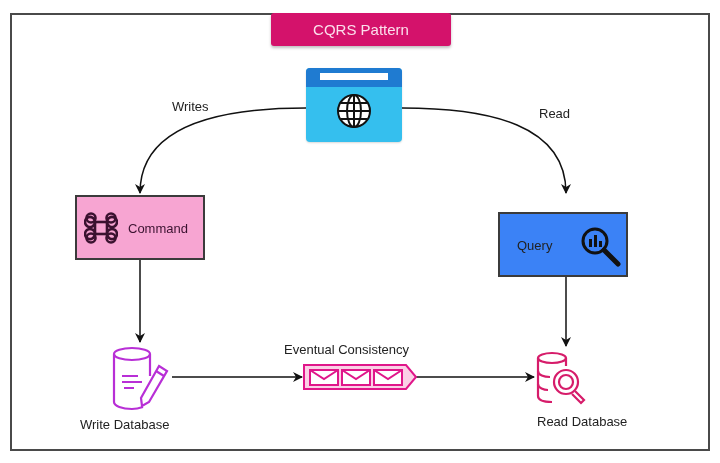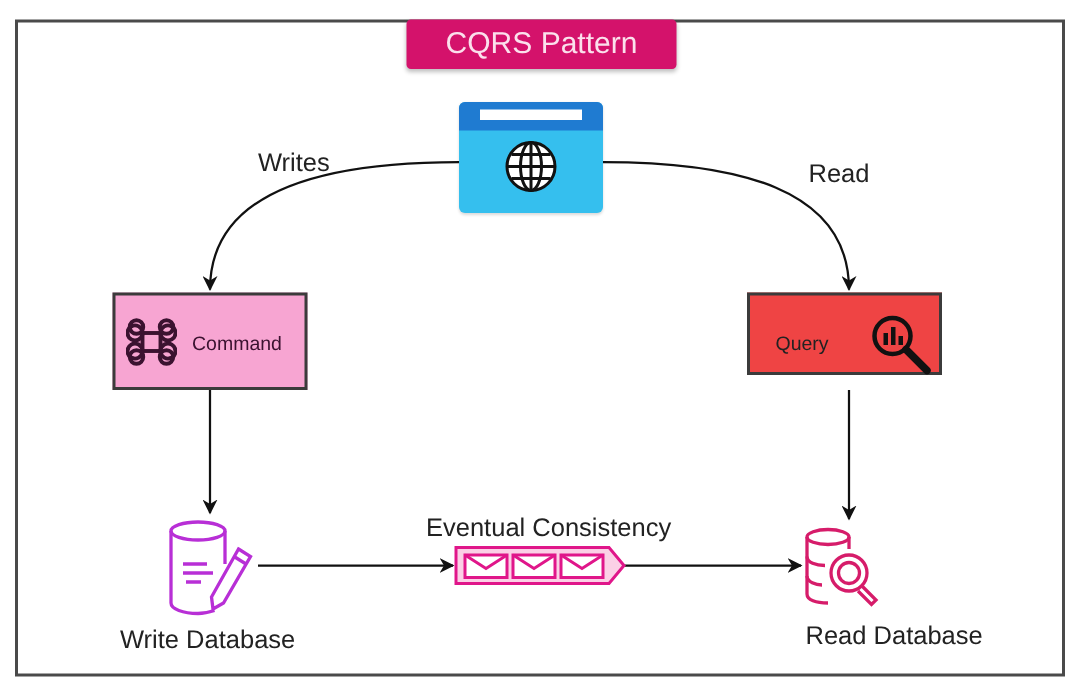--- a/index.html
+++ b/index.html
@@ -1,26 +1,26 @@
 <!DOCTYPE html>
 <html><head>
 <meta charset="utf-8">
 <style>
   html, body { margin: 0; padding: 0; background: #ffffff; }
   body { width: 720px; height: 463px; position: relative; overflow: hidden; font-family: "Liberation Sans", sans-serif; }
   .frame { position: absolute; left: 10px; top: 13px; width: 700px; height: 438px; border: 2px solid #4a4a4a; box-sizing: border-box; background: #fff; }
-  .title-badge { position: absolute; left: 271px; top: 13px; width: 180px; height: 33px; background: #d4126b; border-radius: 3px; color: #fbe0ec; font-size: 20px; line-height: 33px; text-align: center; box-shadow: 0 2px 3px rgba(0,0,0,0.25); }
-  .label { position: absolute; color: #222; font-size: 17px; white-space: nowrap; }
+  .title-badge { position: absolute; left: 271px; top: 13px; width: 180px; height: 33px; background: #d4126b; border-radius: 3px; color: #fbe0ec; font-size: 15px; line-height: 33px; text-align: center; box-shadow: 0 2px 3px rgba(0,0,0,0.25); }
+  .label { position: absolute; color: #222; font-size: 13px; white-space: nowrap; }
   .client { position: absolute; left: 306px; top: 68px; width: 96px; height: 74px; background: #35bfee; border-radius: 4px; overflow: hidden; box-shadow: 0 1px 2px rgba(0,0,0,0.15); }
   .client .bar { position: absolute; left: 0; top: 0; width: 100%; height: 19px; background: #1f7bd1; }
   .client .bar-inner { position: absolute; left: 14px; top: 5px; width: 68px; height: 7px; background: #ffffff; }
   .client svg { position: absolute; left: 29px; top: 24px; }
   .box { position: absolute; border: 2px solid #3b3b3b; box-sizing: border-box; }
   .cmd-box { left: 75px; top: 195px; width: 130px; height: 65px; background: #f7a5d2; }
-  .qry-box { left: 498px; top: 195px; width: 130px; height: 55px; background: #ef4444; }
+  .qry-box { left: 498px; top: 212px; width: 130px; height: 65px; background: #3b82f6; }
   .box-text { position: absolute; font-size: 13px; color: #222; }
   svg.wires { position: absolute; left: 0; top: 0; }
 </style>
 </head>
 <body>
 
 <div class="frame"></div>
 
 <svg class="wires" width="720" height="463">
   <defs>

